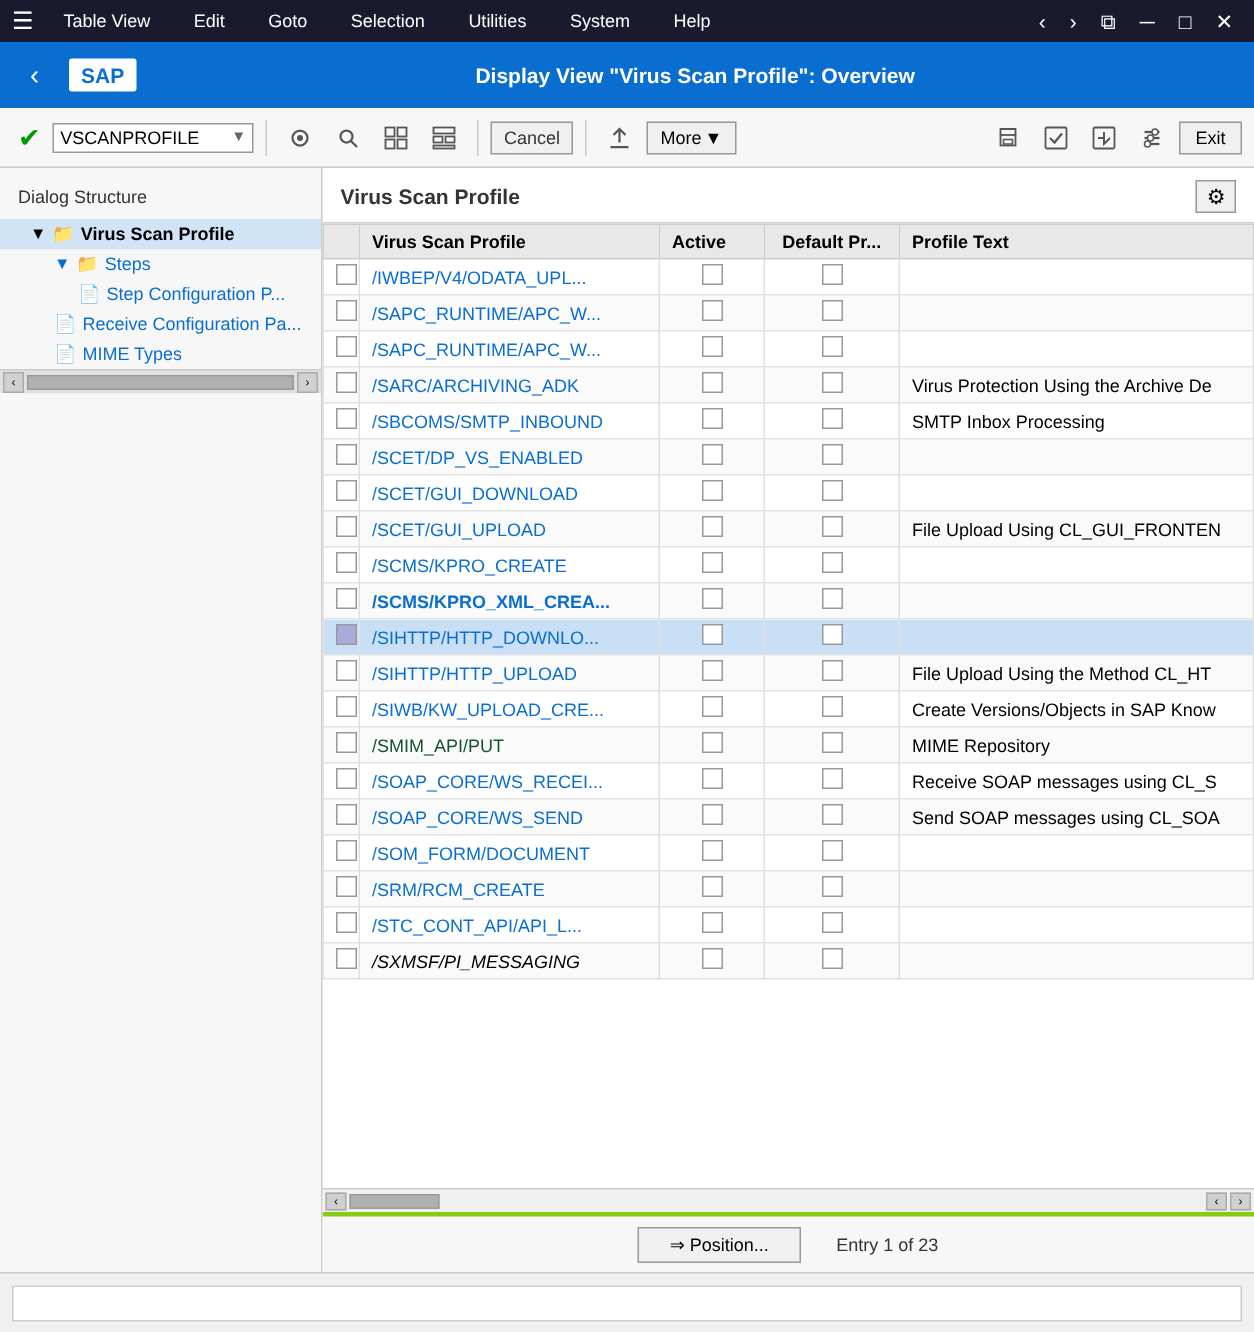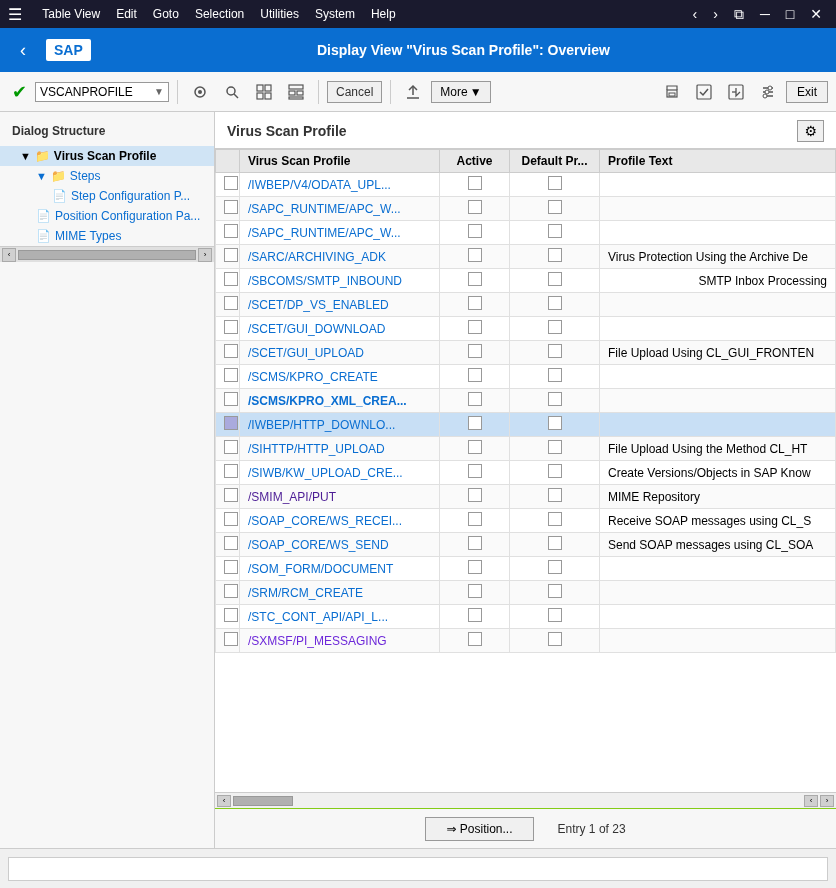--- a/index.html
+++ b/index.html
@@ -8,21 +8,21 @@
     
     .title-bar {
       background: #1a1a2e;
       color: white;
       height: 28px;
       display: flex;
       align-items: center;
       padding: 0 8px;
       gap: 8px;
     }
-    .title-bar-menu { display: flex; gap: 4px; flex: 1; }
+    .title-bar-menu { display: flex; gap: 17px; flex: 1; }
     .title-bar-menu span { color: white; font-size: 12px; cursor: pointer; padding: 2px 6px; }
     .title-bar-controls { display: flex; gap: 4px; }
     .title-bar-controls span { color: white; cursor: pointer; font-size: 14px; padding: 2px 6px; }
     .hamburger { color: white; font-size: 16px; cursor: pointer; margin-right: 6px; }
 
     
     .sap-header {
       background: #0a6ed1;
       height: 44px;
       display: flex;
@@ -137,21 +137,21 @@
     .sidebar {
       width: 215px;
       border-right: 1px solid #ccc;
       background: #f7f7f7;
       padding: 8px 0;
       overflow-y: auto;
       flex-shrink: 0;
     }
     .sidebar-title {
       font-size: 12px;
-      font-weight: bold;
+      font-weight: normal;
       padding: 4px 12px 8px;
       color: #333;
     }
     .sidebar-item {
       display: flex;
       align-items: center;
       padding: 3px 8px;
       cursor: pointer;
       font-size: 12px;
       color: #0a6ed1;
@@ -209,21 +209,21 @@
       padding: 4px 8px;
       text-align: left;
       font-weight: bold;
       white-space: nowrap;
       position: sticky;
       top: 0;
       z-index: 2;
     }
     thead tr th:first-child { width: 24px; }
     .col-profile { width: 200px; }
-    .col-active { width: 70px; text-align: center; }
+    .col-active { width: 70px; }
     .col-default { width: 90px; text-align: center; }
     .col-text { min-width: 200px; }
     tbody tr td {
       border: 1px solid #e0e0e0;
       padding: 3px 8px;
       white-space: nowrap;
       overflow: hidden;
       text-overflow: ellipsis;
       max-width: 0;
     }
@@ -235,21 +235,21 @@
       border: 1px solid #999;
       display: inline-block;
       background: white;
     }
     .td-center { text-align: center; }
     .td-checkbox-col { width: 24px; text-align: center; }
 
     
     .bottom-bar {
       height: 40px;
-      border-top: 1px solid #84cc16;
+      border-top: 3px solid #84cc16;
       display: flex;
       align-items: center;
       justify-content: center;
       background: #f7f7f7;
       gap: 24px;
     }
     .position-btn {
       border: 1px solid #999;
       background: #f0f0f0;
       padding: 4px 20px;
@@ -431,21 +431,21 @@
       <span style="font-size:11px;">▼</span>
       <span>📁</span>
       <span>Steps</span>
     </div>
     <div class="sidebar-item sidebar-indent2" style="padding-left:52px;">
       <span>📄</span>
       <span>Step Configuration P...</span>
     </div>
     <div class="sidebar-item sidebar-indent2" style="padding-left:36px;">
       <span>📄</span>
-      <span>Position Configuration Pa...</span>
+      <span>Receive Configuration Pa...</span>
     </div>
     <div class="sidebar-item sidebar-indent2" style="padding-left:36px;">
       <span>📄</span>
       <span>MIME Types</span>
     </div>
     <div style="flex:1;"></div>
     <div class="sidebar-scroll">
       <div class="sidebar-scroll-arrow">‹</div>
       <div class="sidebar-scroll-thumb"></div>
       <div class="sidebar-scroll-arrow">›</div>
@@ -496,21 +496,21 @@
               <td style="color: rgb(10, 110, 209); max-width: 200px;">/SARC/ARCHIVING_ADK</td>
               <td class="td-center"><span class="cell-checkbox"></span></td>
               <td class="td-center"><span class="cell-checkbox"></span></td>
               <td style="max-width: 230px; overflow: hidden; text-overflow: ellipsis;">Virus Protection Using the Archive De</td>
             </tr>
             <tr>
               <td class="td-checkbox-col"><span class="cell-checkbox"></span></td>
               <td style="color: rgb(10, 110, 209); max-width: 200px;">/SBCOMS/SMTP_INBOUND</td>
               <td class="td-center"><span class="cell-checkbox"></span></td>
               <td class="td-center"><span class="cell-checkbox"></span></td>
-              <td style="max-width: 230px; overflow: hidden; text-overflow: ellipsis; text-align: right;">SMTP Inbox Processing</td>
+              <td style="max-width: 230px; overflow: hidden; text-overflow: ellipsis;">SMTP Inbox Processing</td>
             </tr>
             <tr>
               <td class="td-checkbox-col"><span class="cell-checkbox"></span></td>
               <td style="color: rgb(10, 110, 209); max-width: 200px;">/SCET/DP_VS_ENABLED</td>
               <td class="td-center"><span class="cell-checkbox"></span></td>
               <td class="td-center"><span class="cell-checkbox"></span></td>
               <td style="max-width: 230px; overflow: hidden; text-overflow: ellipsis;"></td>
             </tr>
             <tr>
               <td class="td-checkbox-col"><span class="cell-checkbox"></span></td>
@@ -535,42 +535,42 @@
             </tr>
             <tr>
               <td class="td-checkbox-col"><span class="cell-checkbox"></span></td>
               <td style="color: rgb(10, 110, 209); max-width: 200px; font-weight: bold;">/SCMS/KPRO_XML_CREA...</td>
               <td class="td-center"><span class="cell-checkbox"></span></td>
               <td class="td-center"><span class="cell-checkbox"></span></td>
               <td style="max-width: 230px; overflow: hidden; text-overflow: ellipsis;"></td>
             </tr>
             <tr class="row-selected">
               <td class="td-checkbox-col"><span class="cell-checkbox" style="background: rgb(170, 170, 221);"></span></td>
-              <td style="color: rgb(10, 110, 209); max-width: 200px;">/IWBEP/HTTP_DOWNLO...</td>
+              <td style="color: rgb(10, 110, 209); max-width: 200px;">/SIHTTP/HTTP_DOWNLO...</td>
               <td class="td-center"><span class="cell-checkbox"></span></td>
               <td class="td-center"><span class="cell-checkbox"></span></td>
               <td style="max-width: 230px; overflow: hidden; text-overflow: ellipsis;"></td>
             </tr>
             <tr>
               <td class="td-checkbox-col"><span class="cell-checkbox"></span></td>
               <td style="color: rgb(10, 110, 209); max-width: 200px;">/SIHTTP/HTTP_UPLOAD</td>
               <td class="td-center"><span class="cell-checkbox"></span></td>
               <td class="td-center"><span class="cell-checkbox"></span></td>
               <td style="max-width: 230px; overflow: hidden; text-overflow: ellipsis;">File Upload Using the Method CL_HT</td>
             </tr>
             <tr>
               <td class="td-checkbox-col"><span class="cell-checkbox"></span></td>
               <td style="color: rgb(10, 110, 209); max-width: 200px;">/SIWB/KW_UPLOAD_CRE...</td>
               <td class="td-center"><span class="cell-checkbox"></span></td>
               <td class="td-center"><span class="cell-checkbox"></span></td>
               <td style="max-width: 230px; overflow: hidden; text-overflow: ellipsis;">Create Versions/Objects in SAP Know</td>
             </tr>
             <tr>
               <td class="td-checkbox-col"><span class="cell-checkbox"></span></td>
-              <td style="color: #4c1d95; max-width: 200px;">/SMIM_API/PUT</td>
+              <td style="color: #14532d; max-width: 200px;">/SMIM_API/PUT</td>
               <td class="td-center"><span class="cell-checkbox"></span></td>
               <td class="td-center"><span class="cell-checkbox"></span></td>
               <td style="max-width: 230px; overflow: hidden; text-overflow: ellipsis; margin-top: 48px;">MIME Repository</td>
             </tr>
             <tr>
               <td class="td-checkbox-col"><span class="cell-checkbox"></span></td>
               <td style="color: rgb(10, 110, 209); max-width: 200px;">/SOAP_CORE/WS_RECEI...</td>
               <td class="td-center"><span class="cell-checkbox"></span></td>
               <td class="td-center"><span class="cell-checkbox"></span></td>
               <td style="max-width: 230px; overflow: hidden; text-overflow: ellipsis;">Receive SOAP messages using CL_S</td>
@@ -598,21 +598,21 @@
             </tr>
             <tr>
               <td class="td-checkbox-col"><span class="cell-checkbox"></span></td>
               <td style="color: rgb(10, 110, 209); max-width: 200px;">/STC_CONT_API/API_L...</td>
               <td class="td-center"><span class="cell-checkbox"></span></td>
               <td class="td-center"><span class="cell-checkbox"></span></td>
               <td style="max-width: 230px; overflow: hidden; text-overflow: ellipsis;"></td>
             </tr>
             <tr>
               <td class="td-checkbox-col"><span class="cell-checkbox"></span></td>
-              <td style="color: #6d28d9; max-width: 200px;">/SXMSF/PI_MESSAGING</td>
+              <td style="color: #000000; max-width: 200px; font-style: italic;">/SXMSF/PI_MESSAGING</td>
               <td class="td-center"><span class="cell-checkbox"></span></td>
               <td class="td-center"><span class="cell-checkbox"></span></td>
               <td style="max-width: 230px; overflow: hidden; text-overflow: ellipsis;"></td>
             </tr>
           </tbody>
       </table>
     </div>
 
     <div style="height:16px; background:#f0f0f0; border-top:1px solid #ccc; display:flex; align-items:center; padding:0 2px; gap:2px;">
       <div style="width:14px;height:12px;background:#d0d0d0;border:1px solid #aaa;display:flex;align-items:center;justify-content:center;font-size:8px;cursor:pointer;">‹</div>

